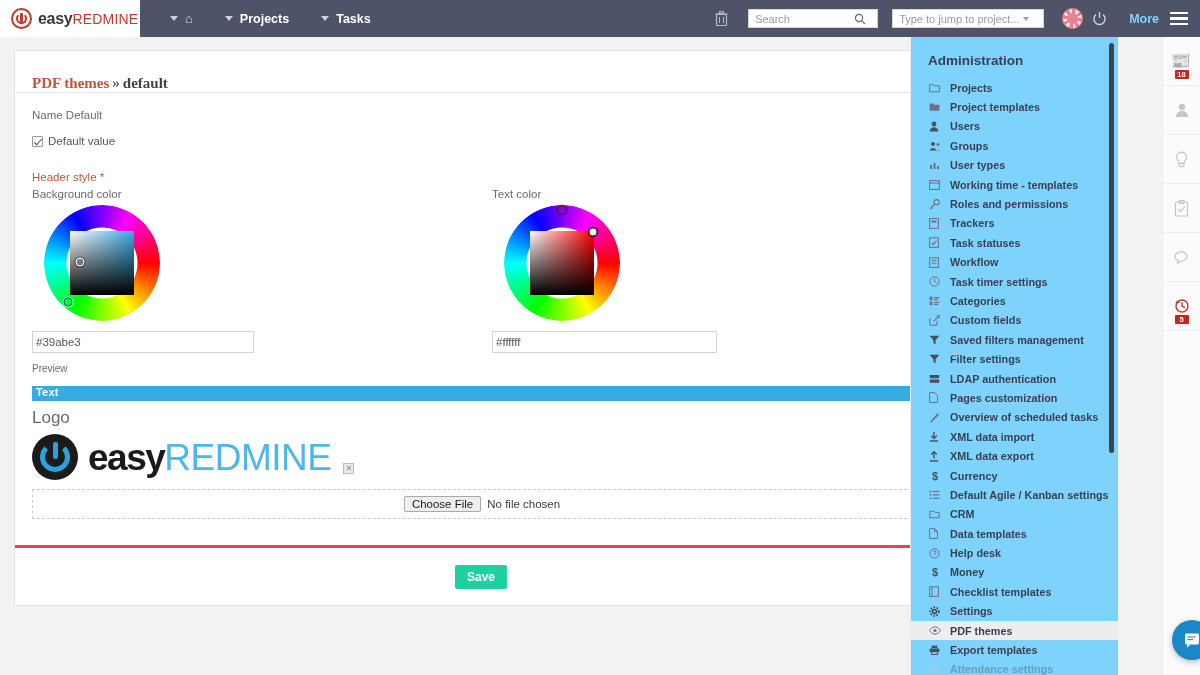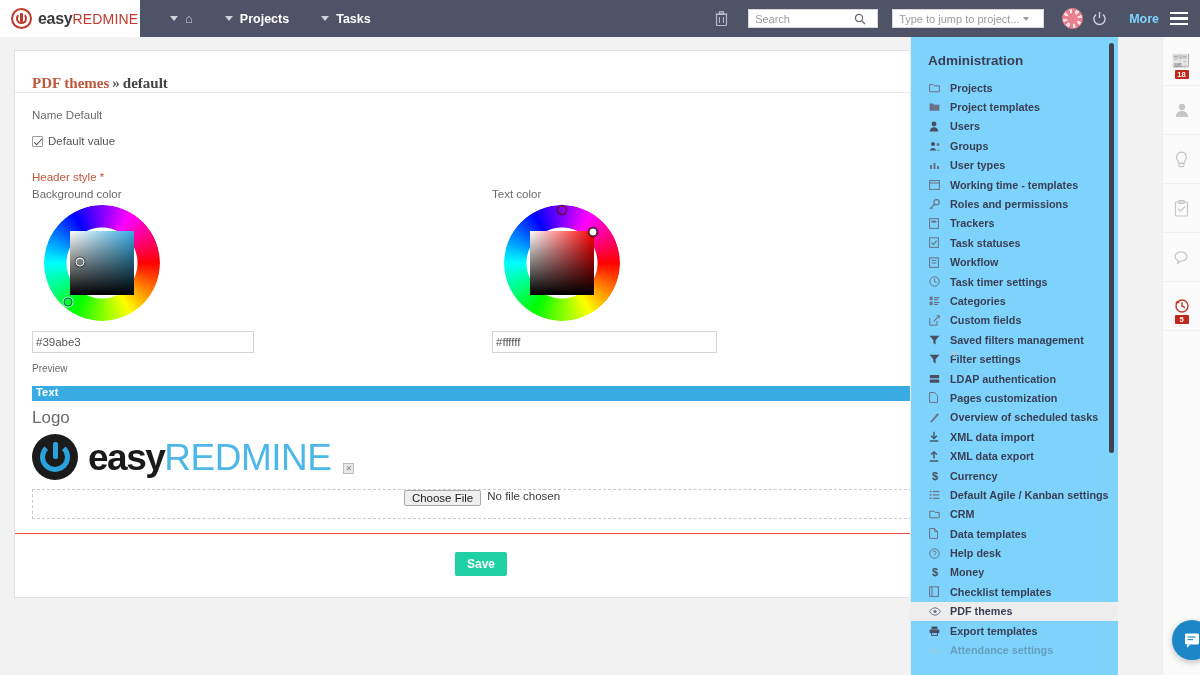--- a/index.html
+++ b/index.html
@@ -251,32 +251,32 @@
     width: 11px; height: 11px; border: 1px solid #bdbdbd; background:#e9e9e9;
     margin-left: 2px; align-self: flex-end; margin-bottom: 8px;
     font-size:8px; color:#888; display:flex; align-items:center; justify-content:center;
     cursor:pointer;
   }
 
   .drop-zone {
     margin-top: 7px;
     width: 900px; height: 30px;
     border: 1px dashed #c9c9c9;
-    display: flex; align-items: flex-start; justify-content: center;
+    display: flex; align-items: center; justify-content: center;
   }
   .file-btn {
     border: 1px solid #a9a9a9; background: #efefef;
     font-size: 11.5px; color: #1a1a1a; padding: 1px 7px;
     font-family: "Liberation Sans", sans-serif; cursor: pointer;
     border-radius: 2px;
   }
   .file-none { font-size: 11.5px; color: #3a3a3a; margin-left: 6px; }
 
   .card-foot {
-    margin-top: 14px; border-top: 1px solid #ef4444;
+    margin-top: 26px; border-top: 3px solid #ef4444;
     height: 60px; display: flex; align-items: center; justify-content: center;
   }
   .save-btn {
     background: #1fd0a3; color: #fff; border: 0;
     font-size: 12px; font-weight: bold;
     width: 52px; height: 24px; cursor: pointer; border-radius: 2px;
     font-family: "Liberation Sans", sans-serif;
   }
 
   
@@ -724,20 +724,29 @@
       </div>
       <div class="adm-item">
         <span class="adm-ico">
           <svg width="10" height="11" viewBox="0 0 10 11">
             <rect x="0.6" y="0.8" width="8.8" height="9.6" fill="none" stroke="#6d7186" stroke-width="1"></rect>
             <line x1="3" y1="0.8" x2="3" y2="10.4" stroke="#6d7186" stroke-width="1"></line>
           </svg>
         </span>
         <span>Checklist templates</span>
       </div>
+      <div class="adm-item">
+        <span class="adm-ico">
+          <svg width="11" height="11" viewBox="0 0 11 11">
+            <circle cx="5.5" cy="5.5" r="2" fill="none" stroke="#3b3f54" stroke-width="1.4"></circle>
+            <circle cx="5.5" cy="5.5" r="4.4" fill="none" stroke="#3b3f54" stroke-width="1.6" stroke-dasharray="1.6 1.6"></circle>
+          </svg>
+        </span>
+        <span>Settings</span>
+      </div>
       <div class="adm-item active">
         <span class="adm-ico">
           <svg width="12" height="9" viewBox="0 0 12 9">
             <path d="M0.6 4.5S2.6 0.8 6 0.8s5.4 3.7 5.4 3.7S9.4 8.2 6 8.2.6 4.5.6 4.5z" fill="none" stroke="#6d7186" stroke-width="1"></path>
             <circle cx="6" cy="4.5" r="1.6" fill="#6d7186"></circle>
           </svg>
         </span>
         <span>PDF themes</span>
       </div>
       <div class="adm-item">

